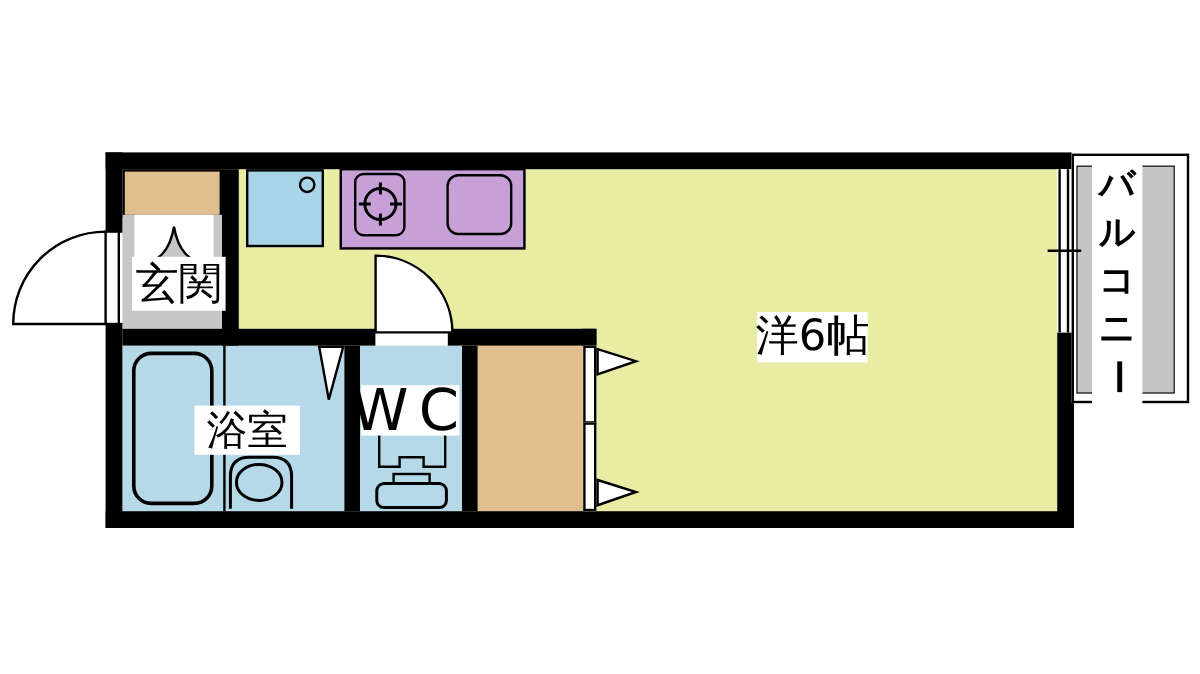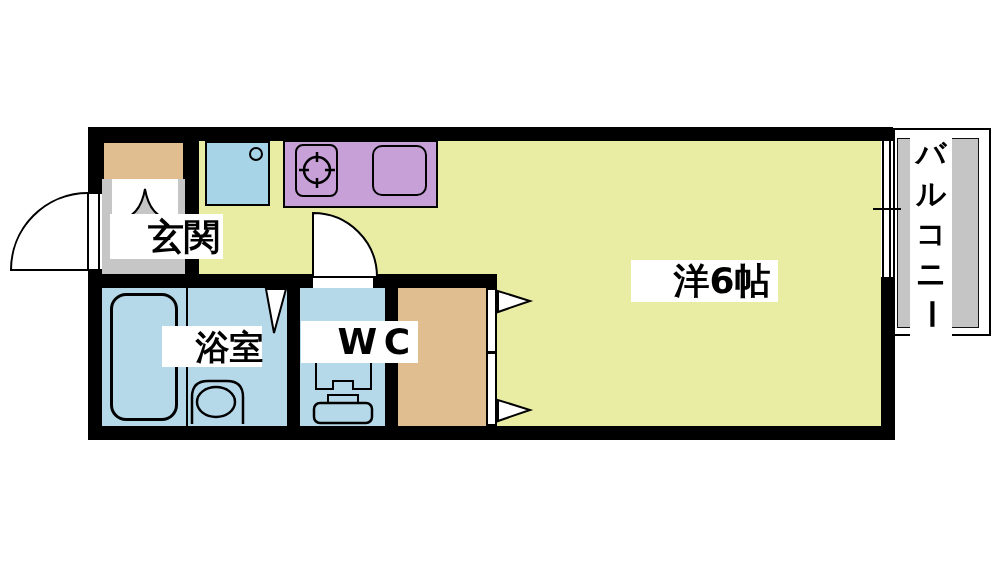--- a/index.html
+++ b/index.html
@@ -19,21 +19,21 @@
   .bordered{border:2px solid var(--wall,#000);}
   .bordered-thick{border:3px solid var(--wall,#000);}
   svg.overlay{position:absolute;left:0;top:0;pointer-events:none;}
   svg .door-fill{fill:#ffffff;stroke:var(--wall,#000);stroke-width:2;}
   svg .sym{fill:none;stroke:var(--wall,#000);stroke-width:2;}
   svg .sym-h{fill:none;stroke:var(--wall,#000);stroke-width:2.5;}
   svg .step-peak{fill:var(--floor-gray,#c6c6c6);stroke:var(--wall,#000);stroke-width:2;}
   .label{
     position:absolute;background:var(--label-bg,#fff);color:var(--text,#000);
     display:flex;align-items:center;justify-content:center;
-    font-weight:700;line-height:1;white-space:nowrap;padding-left:35px;
+    font-weight:400;line-height:1;white-space:nowrap;
   }
   .balcony-strip{
     position:absolute;background:var(--label-bg,#fff);color:var(--text,#000);
     display:flex;flex-direction:column;align-items:center;justify-content:flex-start;
     padding-top:4px;font-weight:600;
   }
   .bchar{font-size:30px;line-height:40px;height:40px;width:40px;text-align:center;}
   .bchar.rot{transform:rotate(90deg);}
 </style>
 </head>
@@ -97,23 +97,23 @@
     <circle class="sym-h" cx="317" cy="170" r="13"></circle>
     <line class="sym-h" x1="317" y1="152" x2="317" y2="162"></line>
     <line class="sym-h" x1="317" y1="178" x2="317" y2="188"></line>
     <line class="sym-h" x1="299" y1="170" x2="309" y2="170"></line>
     <line class="sym-h" x1="325" y1="170" x2="335" y2="170"></line>
     <circle class="sym" cx="256" cy="154" r="6"></circle>
     <line class="sym" x1="873" y1="209" x2="901" y2="209"></line>
   </svg>
 
   <div class="label" style="left:110px;top:214px;width:78px;height:45px;font-size:36px;">玄関</div>
-  <div class="label" style="left:162px;top:326px;width:65px;height:41px;font-size:34px;">浴室</div>
-  <div class="label" style="left:301px;top:321px;width:82px;height:42px;font-size:36px;letter-spacing:0.18em;">WC</div>
-  <div class="label" style="left:631px;top:260px;width:112px;height:42px;font-size:36px;">洋6帖</div>
+  <div class="label" style="left:162px;top:338px;width:88px;height:41px;font-size:34px;">浴室</div>
+  <div class="label" style="left:301px;top:321px;width:82px;height:42px;font-size:48px;letter-spacing:0.18em;">WC</div>
+  <div class="label" style="left:631px;top:260px;width:92px;height:42px;font-size:36px;">洋6帖</div>
 
   <div class="balcony-strip" style="left:910px;top:130px;width:42px;height:204px;">
     <div class="bchar">バ</div>
     <div class="bchar">ル</div>
     <div class="bchar">コ</div>
     <div class="bchar">ニ</div>
     <div class="bchar rot">ー</div>
   </div>
 
 </div>

